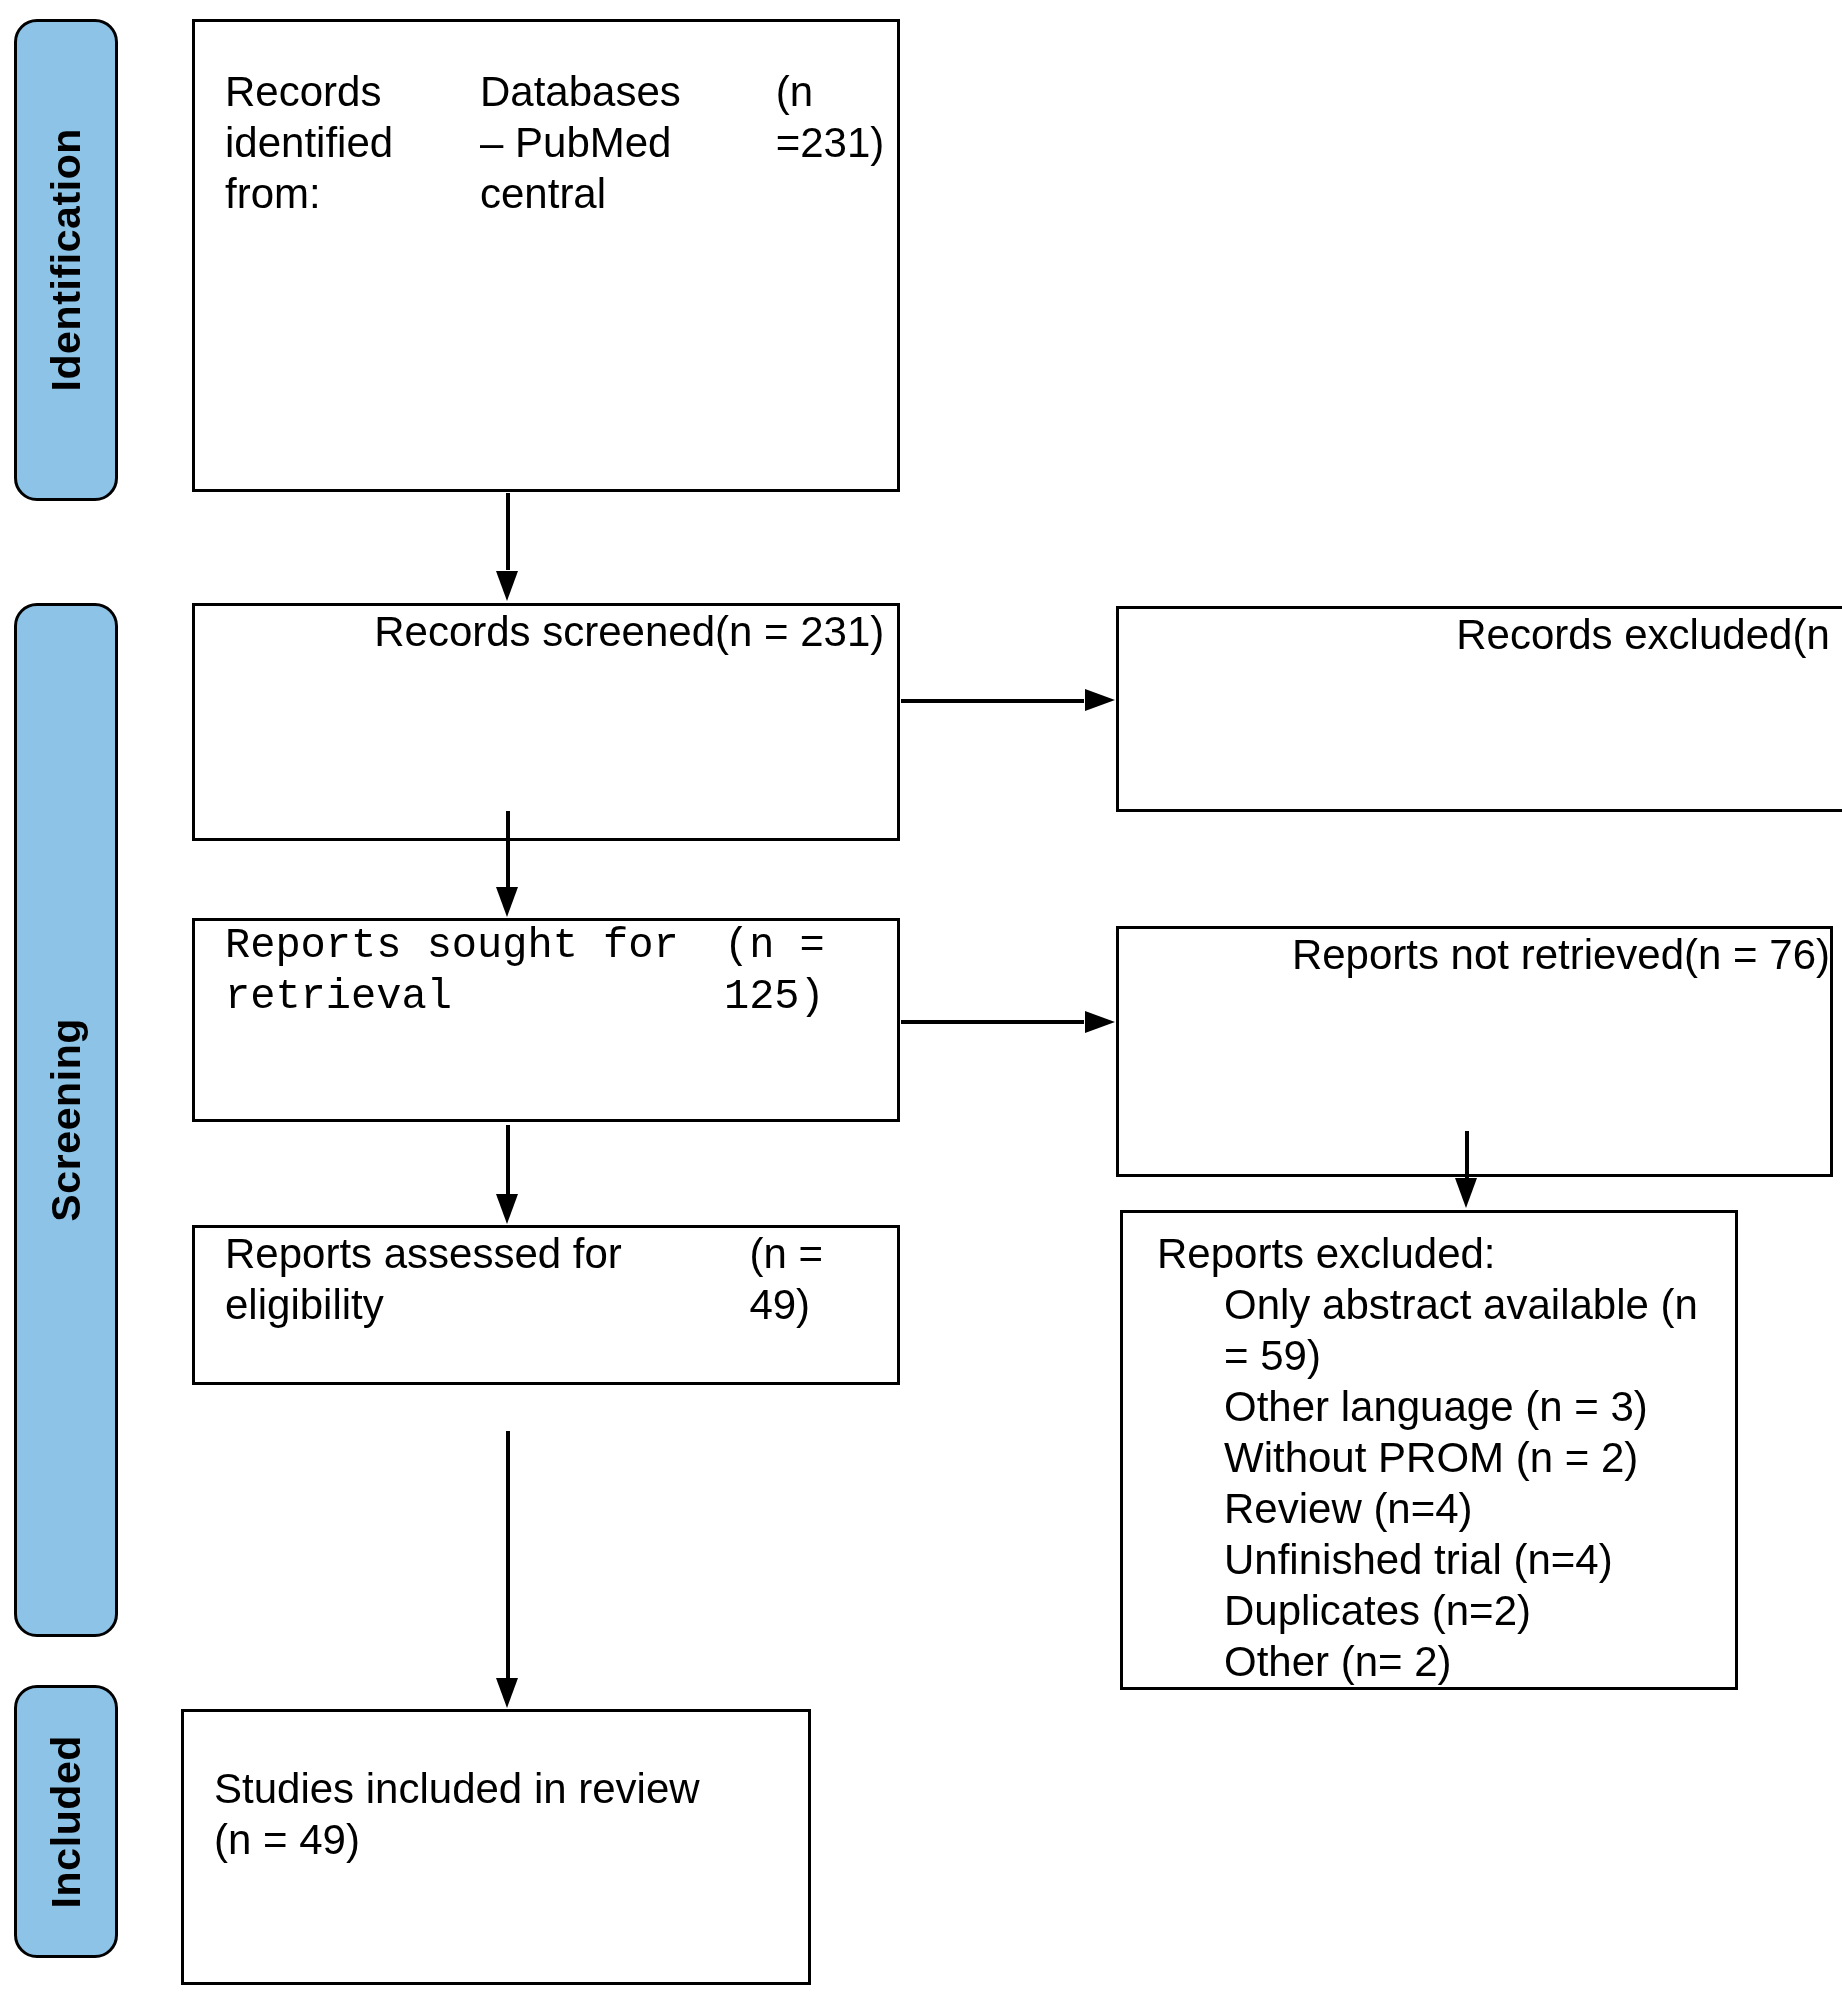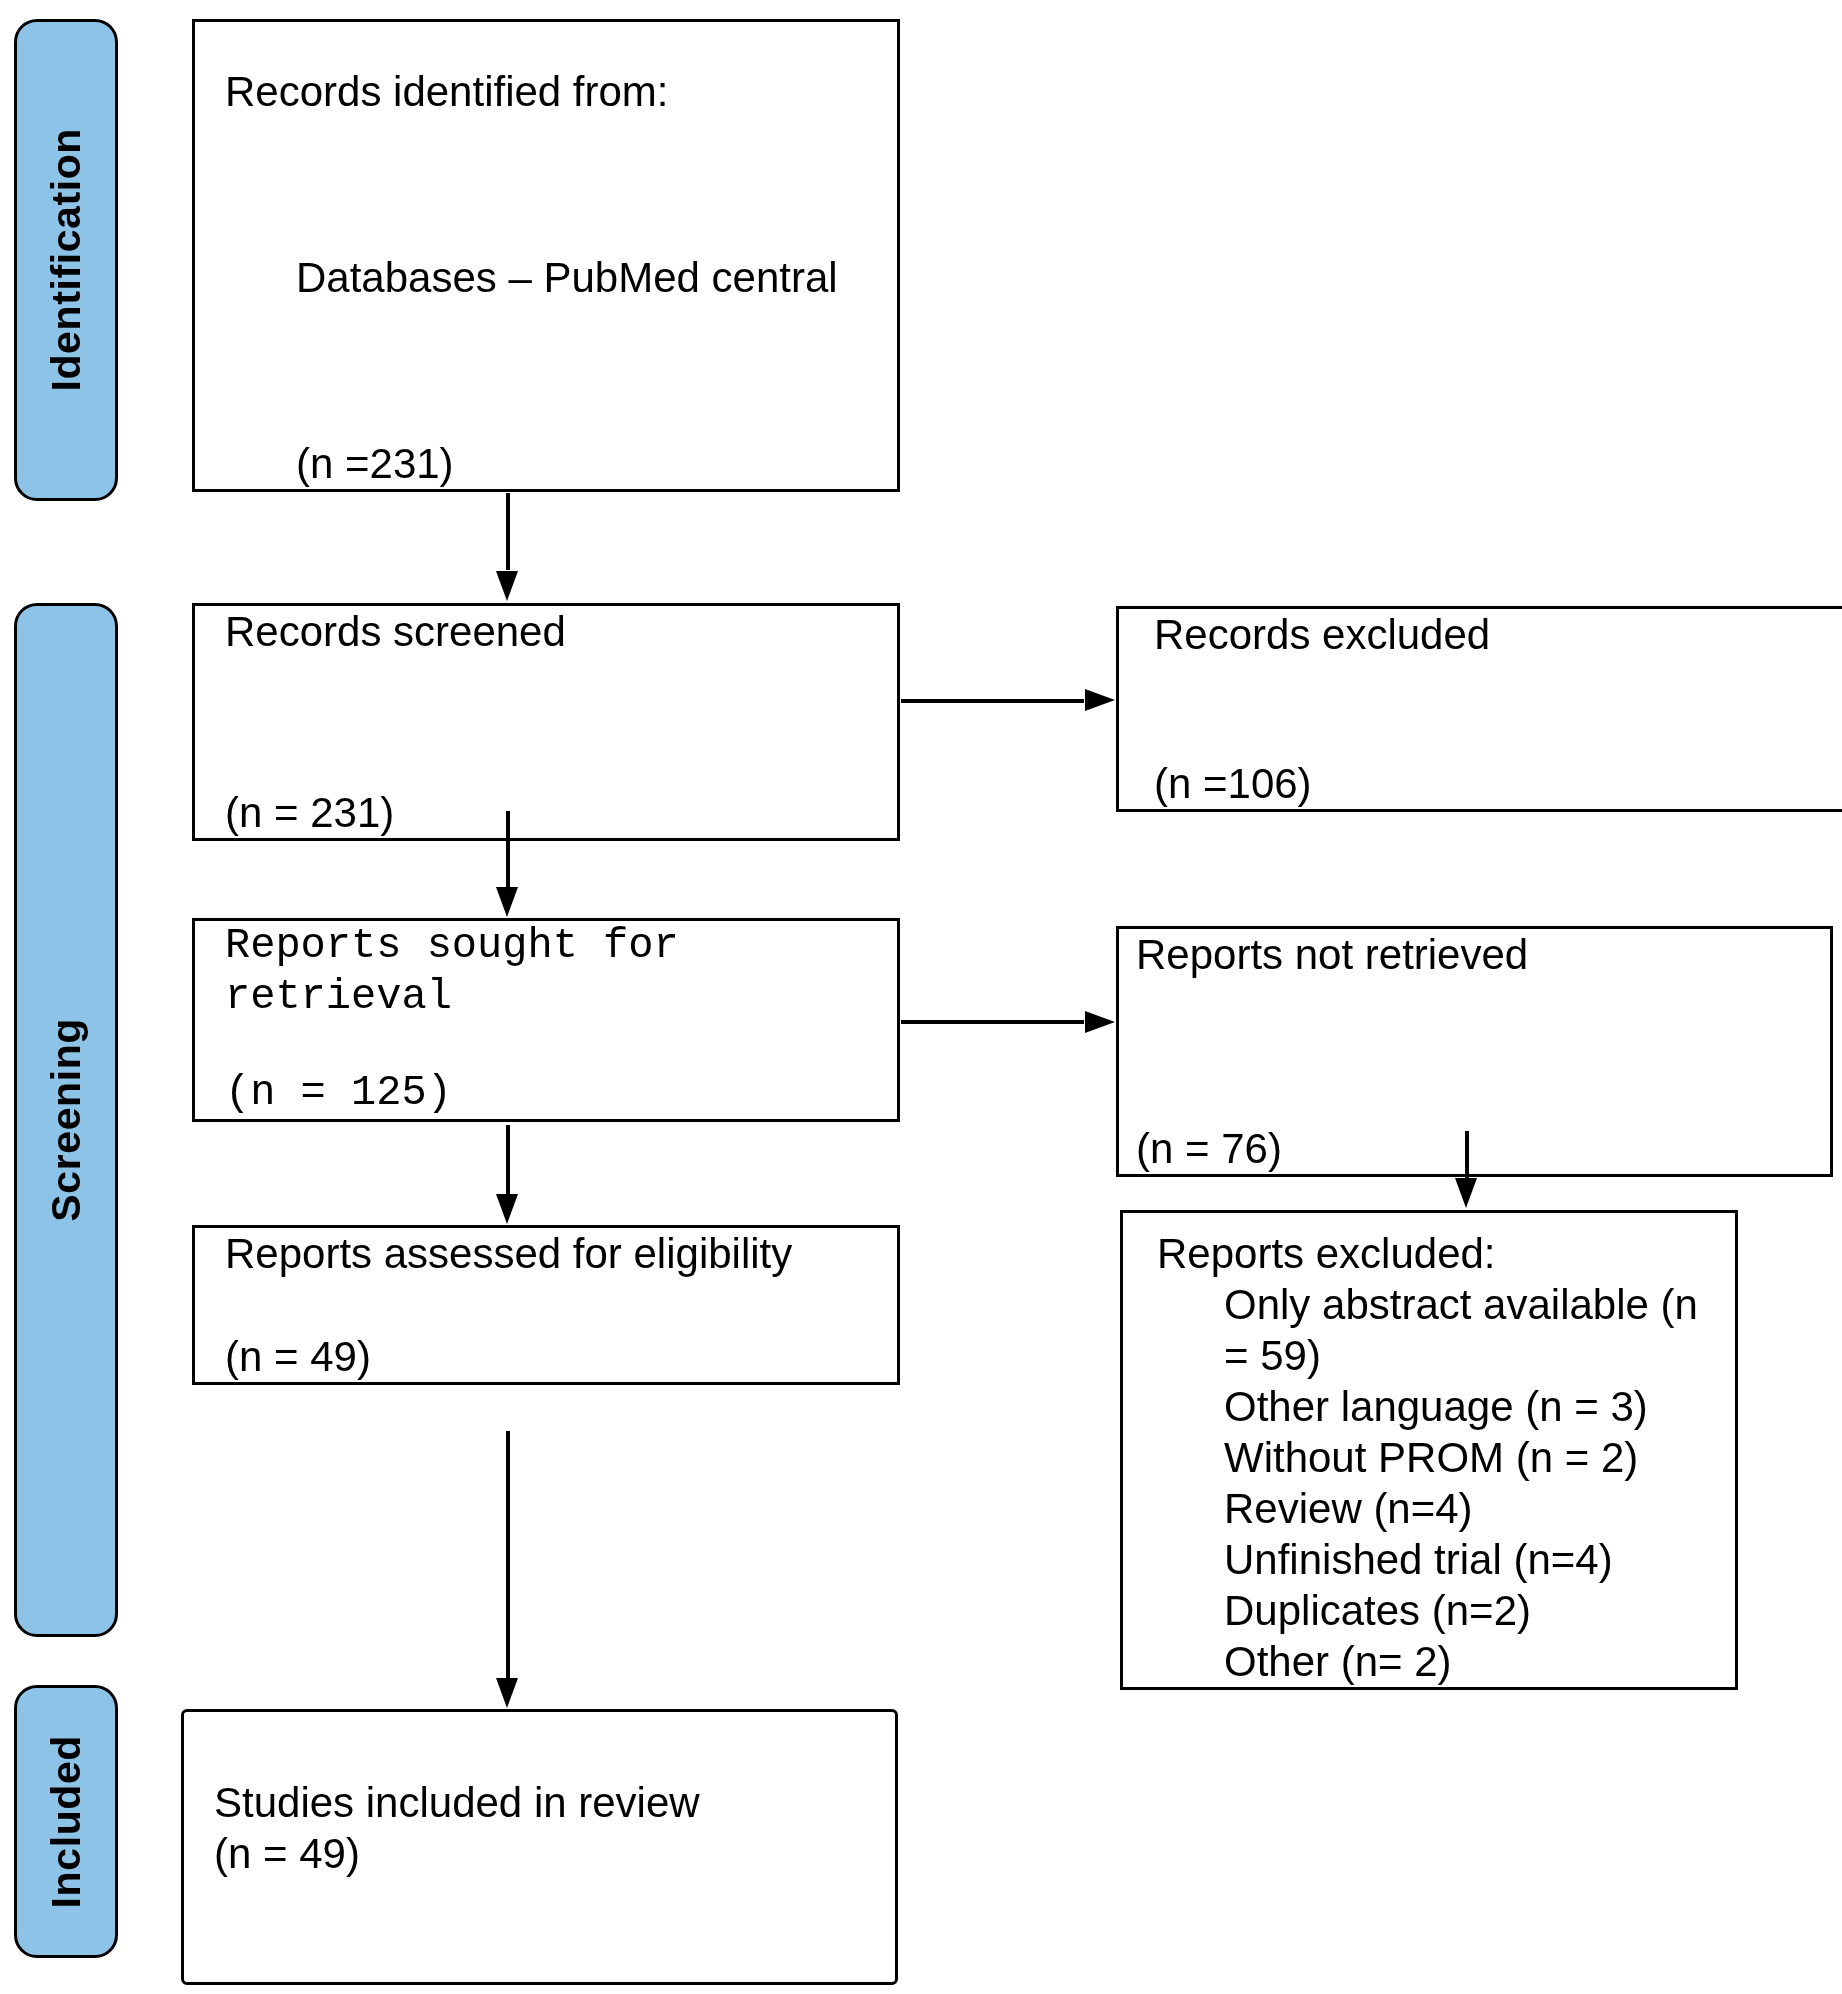--- a/index.html
+++ b/index.html
@@ -44,22 +44,21 @@
   
   .box{
     position:absolute;
     background:var(--bg);
     border:3.2px solid var(--line);
     font-size:42px;
     line-height:51px;
   }
   .box-center{
     display:flex;
-    flex-direction:column;
-    justify-content:space-between;
+    justify-content:flex-end;
   }
   .pad-left{padding-left:30px;padding-right:12.7px;}
   .indent{margin-left:71px;}
   .list-indent{margin-left:67px;max-width:546px;}
   
   .vline{position:absolute;width:4.4px;background:var(--line);}
   .hline{position:absolute;height:4.4px;background:var(--line);}
   .head-down{
     position:absolute;width:0;height:0;
     border-left:11.4px solid transparent;
@@ -104,21 +103,21 @@
   <div class="box box-center pad-left" style="left:192px;top:918px;width:708px;height:204px;font-family:Liberation Mono, monospace;">
     <div>Reports sought for retrieval</div>
     <div>(n = 125)</div>
   </div>
 
   <div class="box box-center pad-left" style="left:192px;top:1225px;width:708px;height:160px;">
     <div>Reports assessed for eligibility</div>
     <div>(n = 49)</div>
   </div>
 
-  <div class="box pad-left" style="left:181px;top:1709px;width:717px;height:276px;padding-top:65px;border-radius:6px;">
+  <div class="box pad-left" style="left:181px;top:1709px;width:630px;height:276px;padding-top:51px;">
     <div>Studies included in review</div>
     <div>(n = 49)</div>
   </div>
 
   <div class="box box-center" style="left:1116px;top:606px;width:837px;height:206px;padding-left:35px;">
     <div>Records excluded</div>
     <div>(n =106)</div>
   </div>
 
   <div class="box box-center" style="left:1116px;top:926px;width:717px;height:251px;padding-left:17px;">

